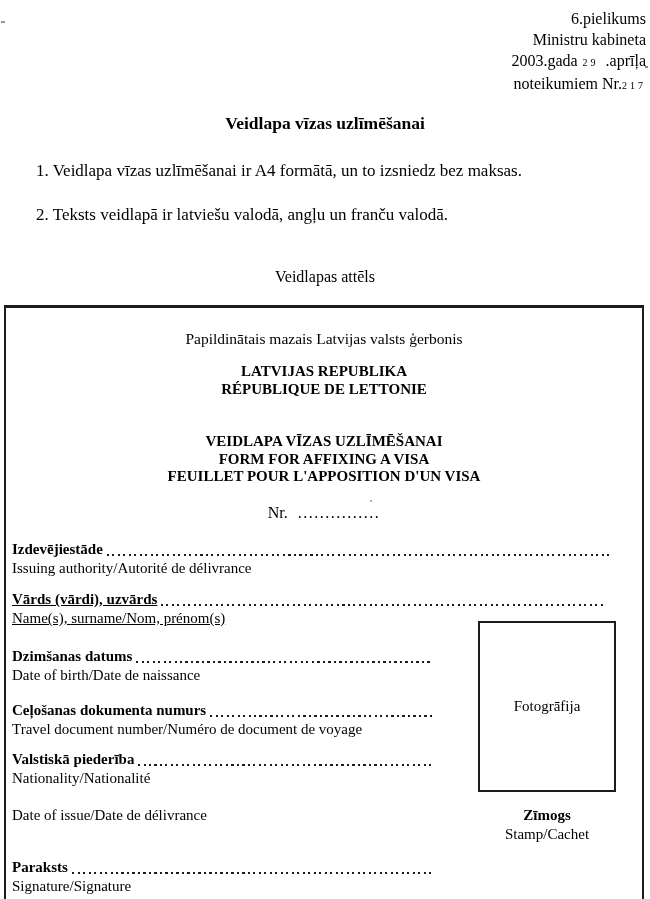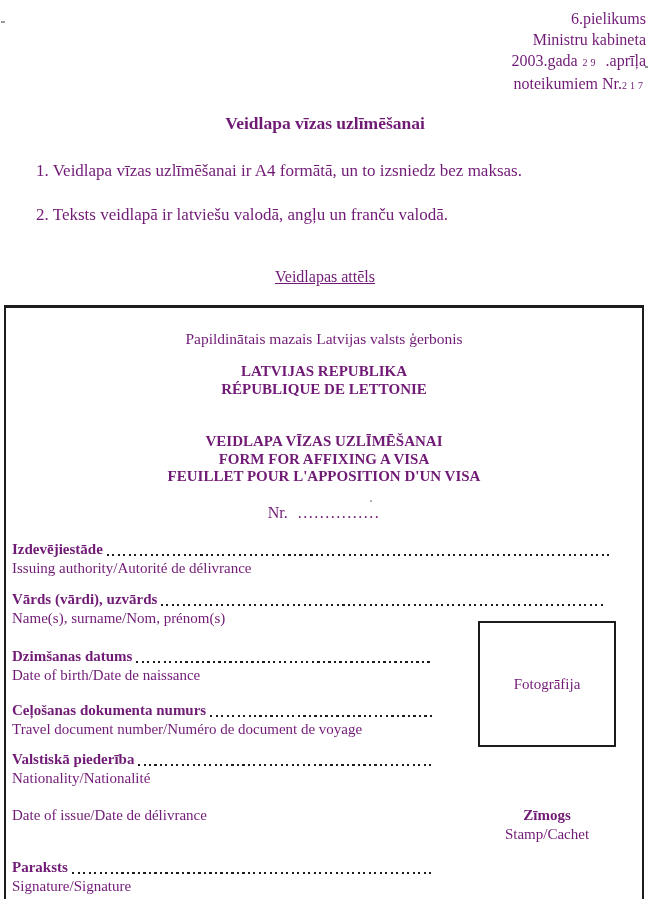--- a/index.html
+++ b/index.html
@@ -1,21 +1,21 @@
 <!DOCTYPE html>
 <html><head>
 <meta charset="utf-8">
 <style>
   html, body { margin: 0; padding: 0; background: #ffffff; }
   .page {
     position: relative;
     width: 650px;
     height: 899px;
     background: #ffffff;
-    color: #701a75;
+    color: #000000;
     font-family: "Liberation Serif", serif;
     overflow: hidden;
   }
   
   .header-block {
     position: absolute;
     top: 8px;
     right: 4px;
     text-align: right;
     font-size: 16px;
@@ -42,21 +42,20 @@
     line-height: 21px;
     white-space: nowrap;
   }
   .p1 { top: 160px; }
   .p2 { top: 204px; }
   .caption {
     position: absolute;
     top: 268px; left: 0; width: 100%;
     text-align: center;
     font-size: 16px;
-    text-decoration: underline;
   }
   
   .form-box {
     position: absolute;
     left: 4px; top: 305px;
     width: 640px; height: 594px;
     box-sizing: border-box;
     border: 2px solid #1c1c1c;
     border-top-width: 3px;
     border-bottom: none;
@@ -94,31 +93,31 @@
   .row-label { display: flex; font-weight: bold; white-space: nowrap; }
   .leader {
     flex: 1 1 auto;
     align-self: flex-end;
     height: 2px;
     margin: 0 0 3px 4px;
     background-image: repeating-linear-gradient(to right, #1c1c1c 0 2px, transparent 2px 5.5px);
   }
   .row-sub { font-weight: normal; white-space: nowrap; }
   .row-1 { top: 232px; width: 601px; }
-  .row-2 { top: 282px; width: 591px; }
+  .row-2 { top: 282px; width: 591px; text-decoration: underline; }
   .row-3 { top: 339px; width: 421px; }
   .row-4 { top: 393px; width: 421px; }
   .row-5 { top: 442px; width: 421px; }
   .row-6 { top: 498px; width: 425px; }
   .row-7 { top: 550px; width: 421px; }
   
   .photo-box {
     position: absolute;
     left: 472px; top: 313px;
-    width: 138px; height: 126px;
+    width: 138px; height: 171px;
     box-sizing: border-box;
     border: 2px solid #1c1c1c;
     display: flex;
     align-items: center;
     justify-content: center;
     font-size: 15px;
   }
   .stamp-block {
     position: absolute;
     left: 472px; top: 498px;

